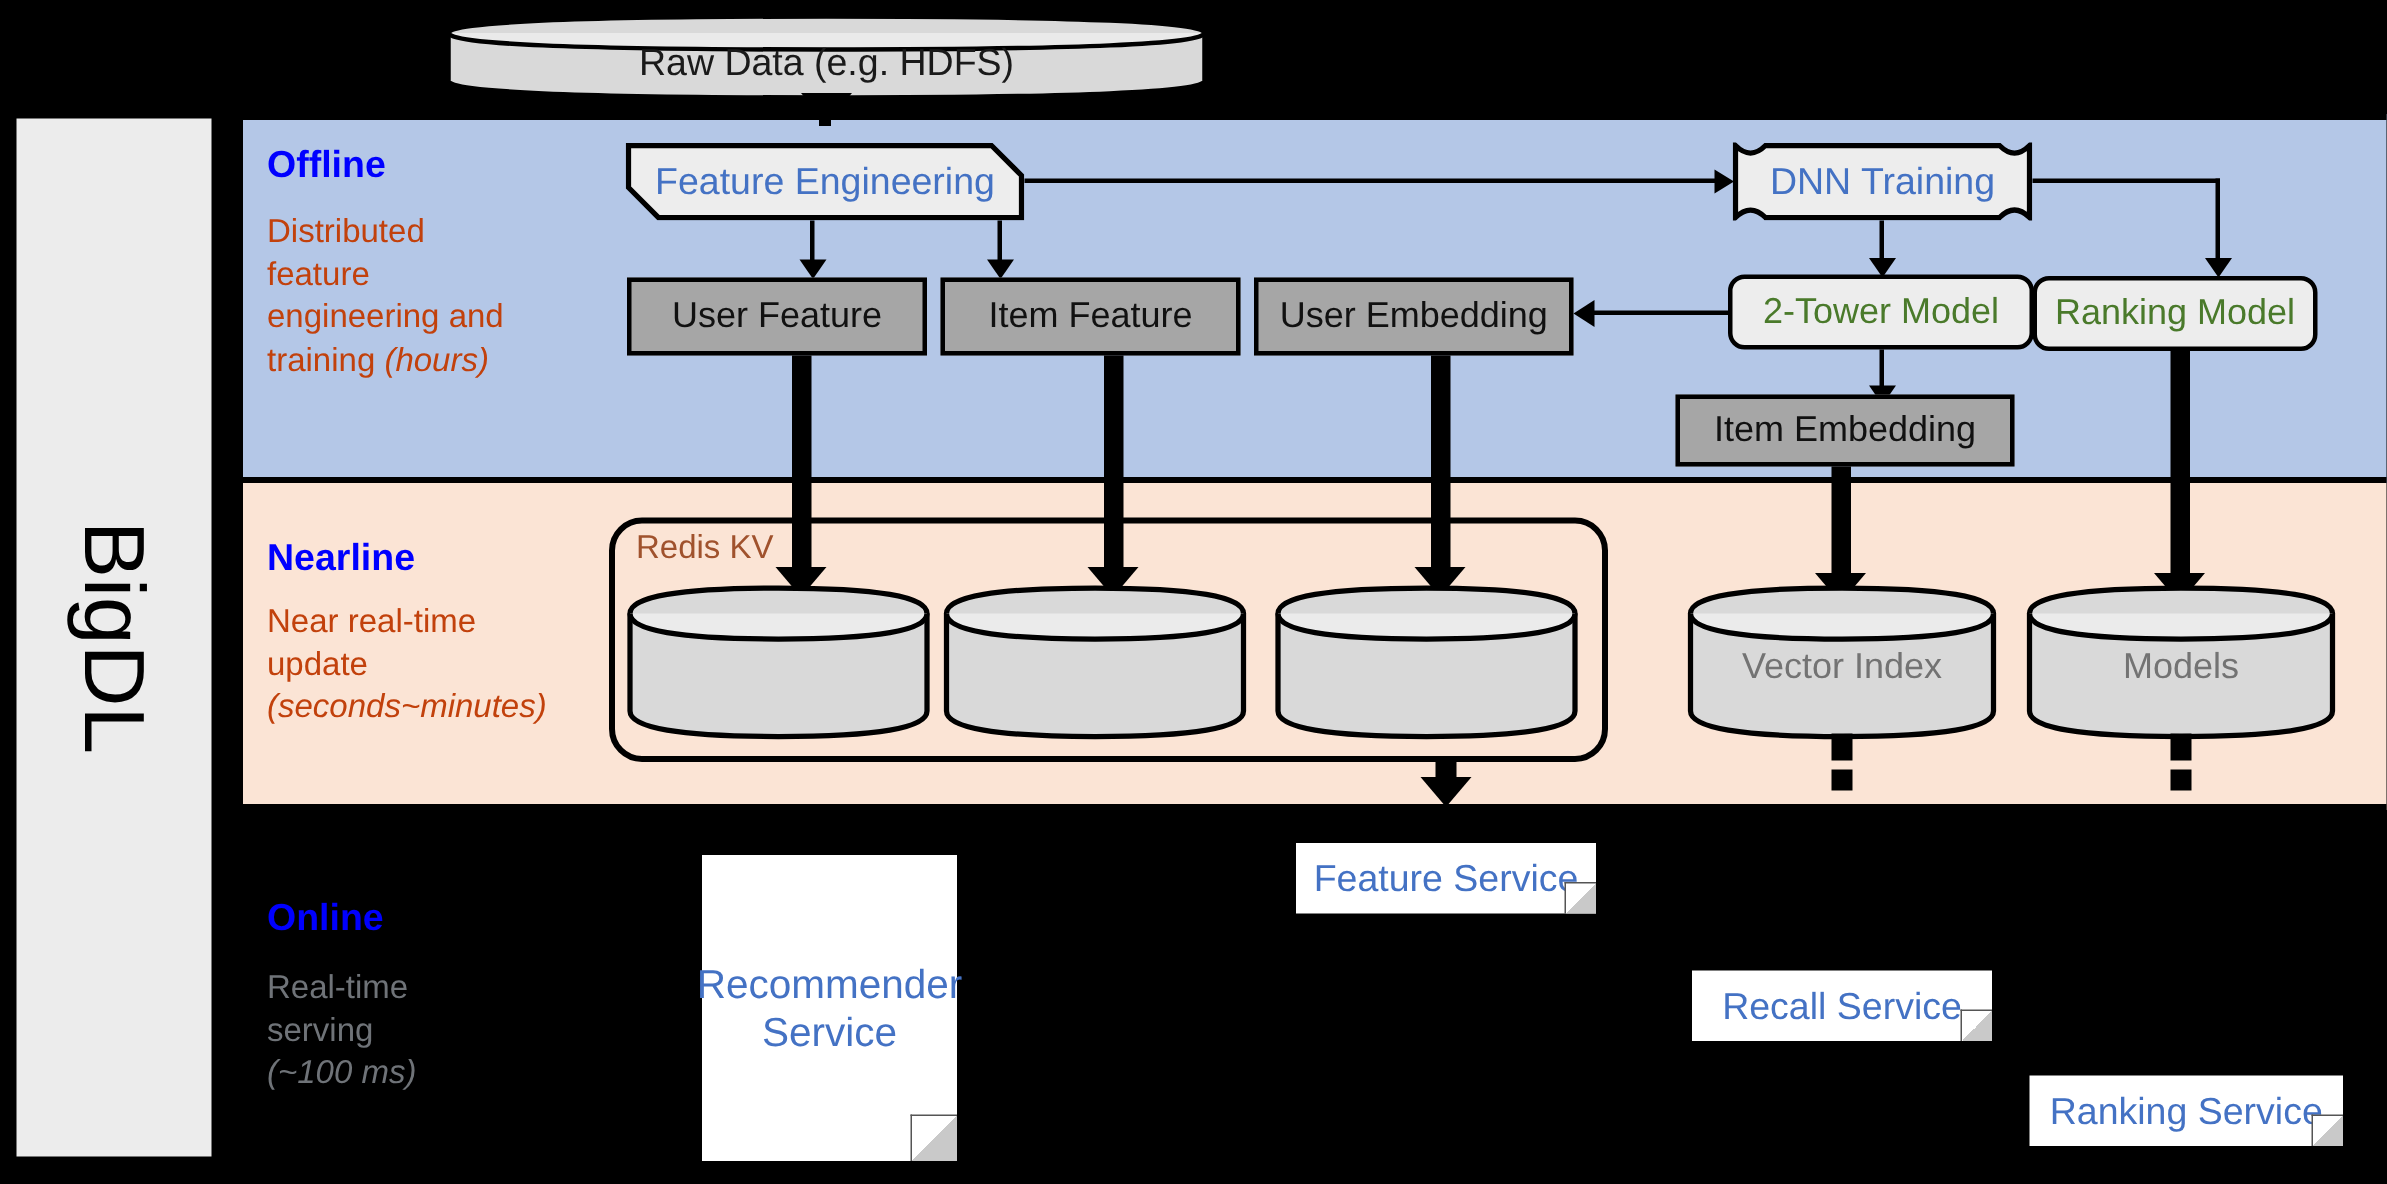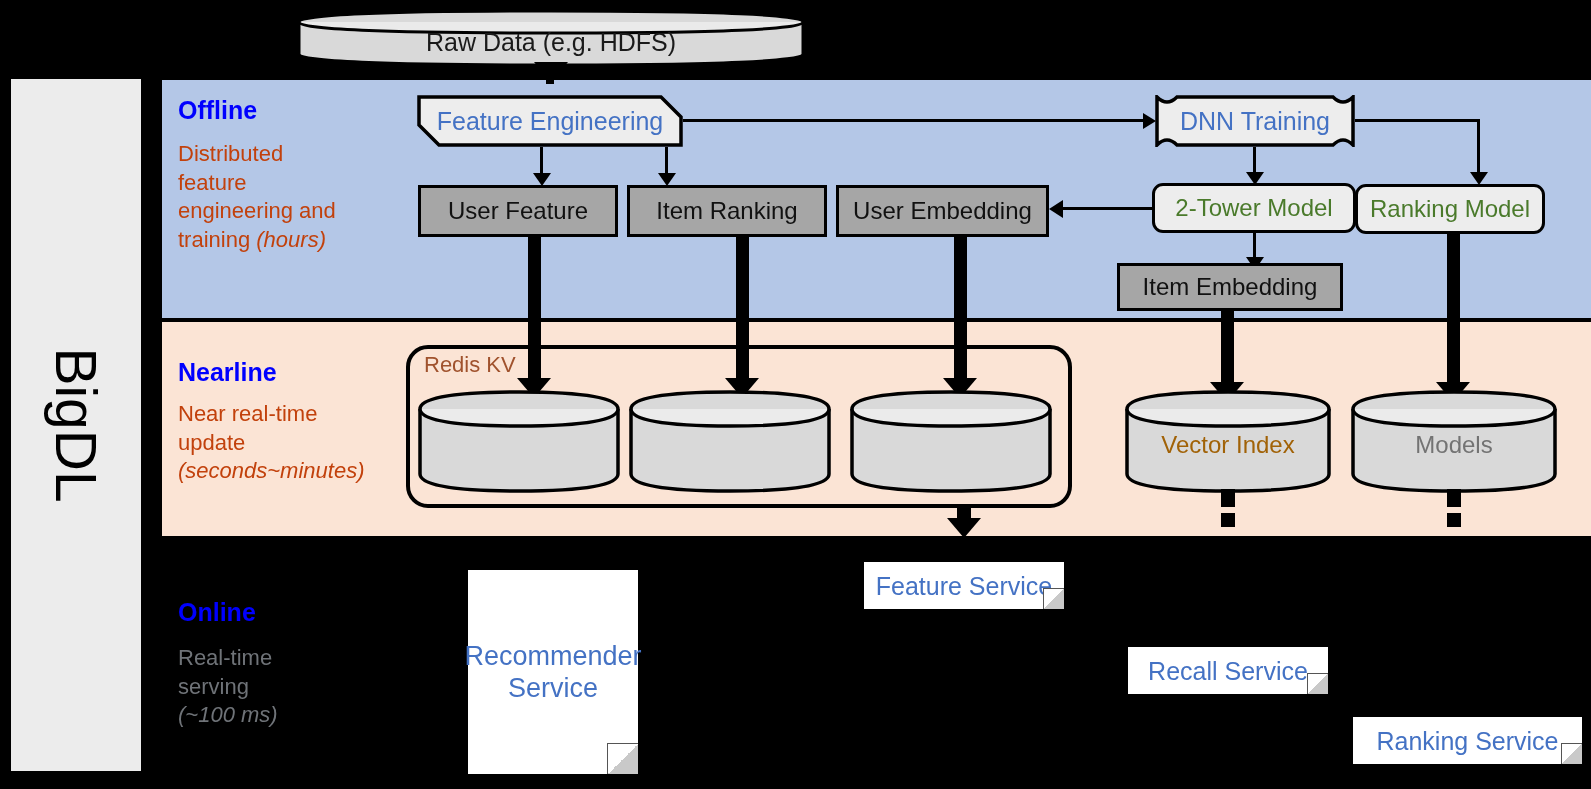--- a/index.html
+++ b/index.html
@@ -120,21 +120,21 @@
 
   <div class="abs vline" style="left:540px;top:147px;width:3px;height:31px;"></div>
   <div class="abs arrowdown-thin" style="left:533px;top:173px;"></div>
   <div class="abs vline" style="left:665px;top:147px;width:3px;height:31px;"></div>
   <div class="abs arrowdown-thin" style="left:658px;top:173px;"></div>
 
   <div class="abs feat-box" style="left:418px;top:185px;width:200px;height:52px;">
     <span>User Feature</span>
   </div>
   <div class="abs feat-box" style="left:627px;top:185px;width:200px;height:52px;">
-    <span>Item Ranking</span>
+    <span>Item Feature</span>
   </div>
   <div class="abs feat-box" style="left:836px;top:185px;width:213px;height:52px;">
     <span>User Embedding</span>
   </div>
 
   <div class="abs model-box" style="left:1152px;top:183px;width:204px;height:50px;">
     <span>2-Tower Model</span>
   </div>
 
   <div class="abs model-box" style="left:1355px;top:184px;width:190px;height:50px;">
@@ -194,21 +194,21 @@
       <path d="M3,20 Q3,37 102,37 Q201,37 201,20" fill="#ebebeb" stroke="#000" stroke-width="3.5"></path>
     </svg>
   </div>
 
   <div class="abs" style="left:1124px;top:389px;width:208px;height:105px;">
     <svg width="208" height="105" viewBox="0 0 208 105" xmlns="http://www.w3.org/2000/svg">
       <path d="M3,20 Q3,3 104,3 Q205,3 205,20 L205,85 Q205,102 104,102 Q3,102 3,85 Z" fill="#d9d9d9" stroke="#000" stroke-width="3.5"></path>
       <path d="M3,20 Q3,37 104,37 Q205,37 205,20" fill="#ebebeb" stroke="#000" stroke-width="3.5"></path>
     </svg>
     <div style="position:absolute;left:0;top:42px;width:208px;text-align:center;">
-      <span style="font-size:24px;color:#a16207;font-family:'Liberation Sans',sans-serif;">Vector Index</span>
+      <span style="font-size:24px;color:#737373;font-family:'Liberation Sans',sans-serif;">Vector Index</span>
     </div>
   </div>
 
   <div class="abs" style="left:1350px;top:389px;width:208px;height:105px;">
     <svg width="208" height="105" viewBox="0 0 208 105" xmlns="http://www.w3.org/2000/svg">
       <path d="M3,20 Q3,3 104,3 Q205,3 205,20 L205,85 Q205,102 104,102 Q3,102 3,85 Z" fill="#d9d9d9" stroke="#000" stroke-width="3.5"></path>
       <path d="M3,20 Q3,37 104,37 Q205,37 205,20" fill="#ebebeb" stroke="#000" stroke-width="3.5"></path>
     </svg>
     <div style="position:absolute;left:0;top:42px;width:208px;text-align:center;">
       <span style="font-size:24px;color:#737373;font-family:'Liberation Sans',sans-serif;">Models</span>
@@ -239,18 +239,18 @@
   <div class="doc" style="left:864px;top:562px;width:200px;height:47px;">
     <span>Feature Service</span>
     <span class="fold"></span>
   </div>
 
   <div class="doc" style="left:1128px;top:647px;width:200px;height:47px;">
     <span>Recall Service</span>
     <span class="fold"></span>
   </div>
 
-  <div class="doc" style="left:1353px;top:717px;width:229px;height:47px;">
+  <div class="doc" style="left:1353px;top:717px;width:209px;height:47px;">
     <span>Ranking Service</span>
     <span class="fold"></span>
   </div>
 
 </div>
 
 </body></html>

